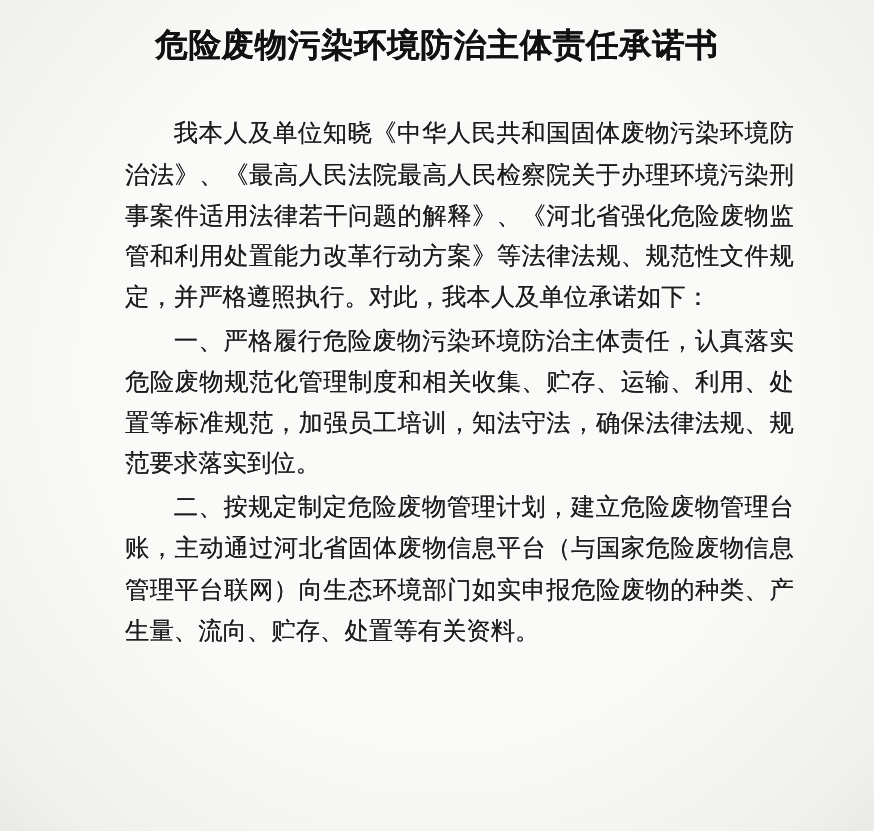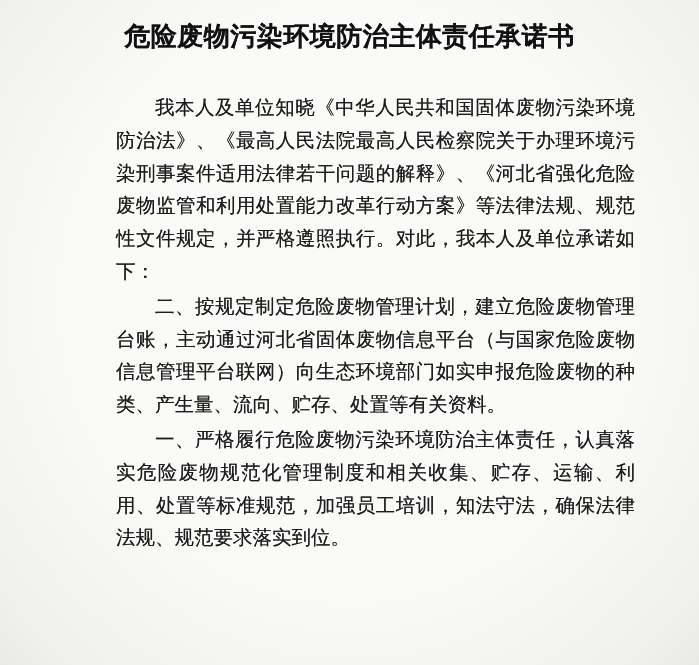--- a/index.html
+++ b/index.html
@@ -35,28 +35,28 @@
   .doc-body {
     margin: 40px 64px 0 100px;
     font-size: 19.5px;
     line-height: 32.8px;
     text-align: justify;
     text-justify: inter-ideograph;
     color: #1d1d1d;
     text-shadow: 0 0 0.3px #444;
   }
   .doc-body p {
-    margin: 0 0 2px 16px;
+    margin: 0 0 2px 0;
     text-indent: 2em;
   }
 </style>
 </head>
 <body>
 
 <div class="page">
   <h1 class="doc-title">危险废物污染环境防治主体责任承诺书</h1>
 
   <div class="doc-body">
     <p>我本人及单位知晓《中华人民共和国固体废物污染环境防治法》、《最高人民法院最高人民检察院关于办理环境污染刑事案件适用法律若干问题的解释》、《河北省强化危险废物监管和利用处置能力改革行动方案》等法律法规、规范性文件规定，并严格遵照执行。对此，我本人及单位承诺如下：</p>
+    <p>一、严格履行危险废物污染环境防治主体责任，认真落实危险废物规范化管理制度和相关收集、贮存、运输、利用、处置等标准规范，加强员工培训，知法守法，确保法律法规、规范要求落实到位。</p>
     <p>二、按规定制定危险废物管理计划，建立危险废物管理台账，主动通过河北省固体废物信息平台（与国家危险废物信息管理平台联网）向生态环境部门如实申报危险废物的种类、产生量、流向、贮存、处置等有关资料。</p>
-    <p>一、严格履行危险废物污染环境防治主体责任，认真落实危险废物规范化管理制度和相关收集、贮存、运输、利用、处置等标准规范，加强员工培训，知法守法，确保法律法规、规范要求落实到位。</p>
   </div>
 </div>
 
 </body></html>

